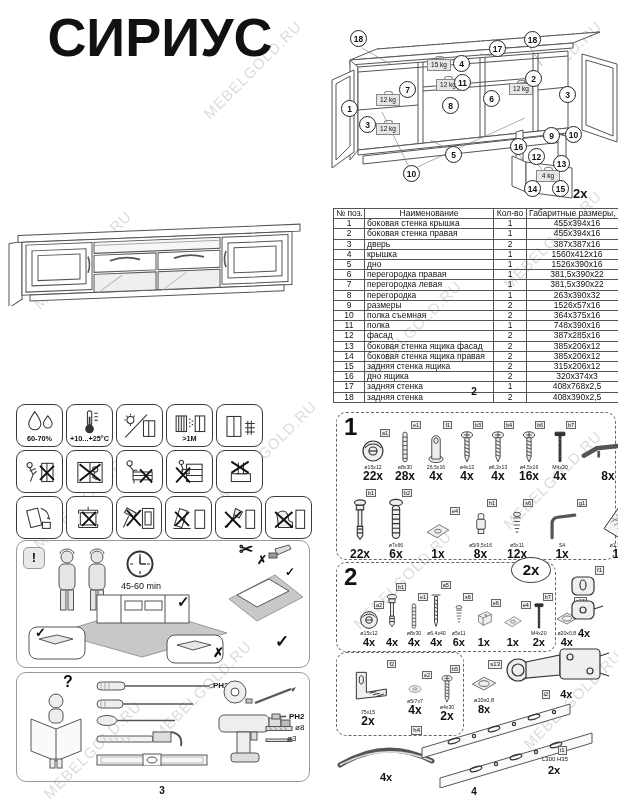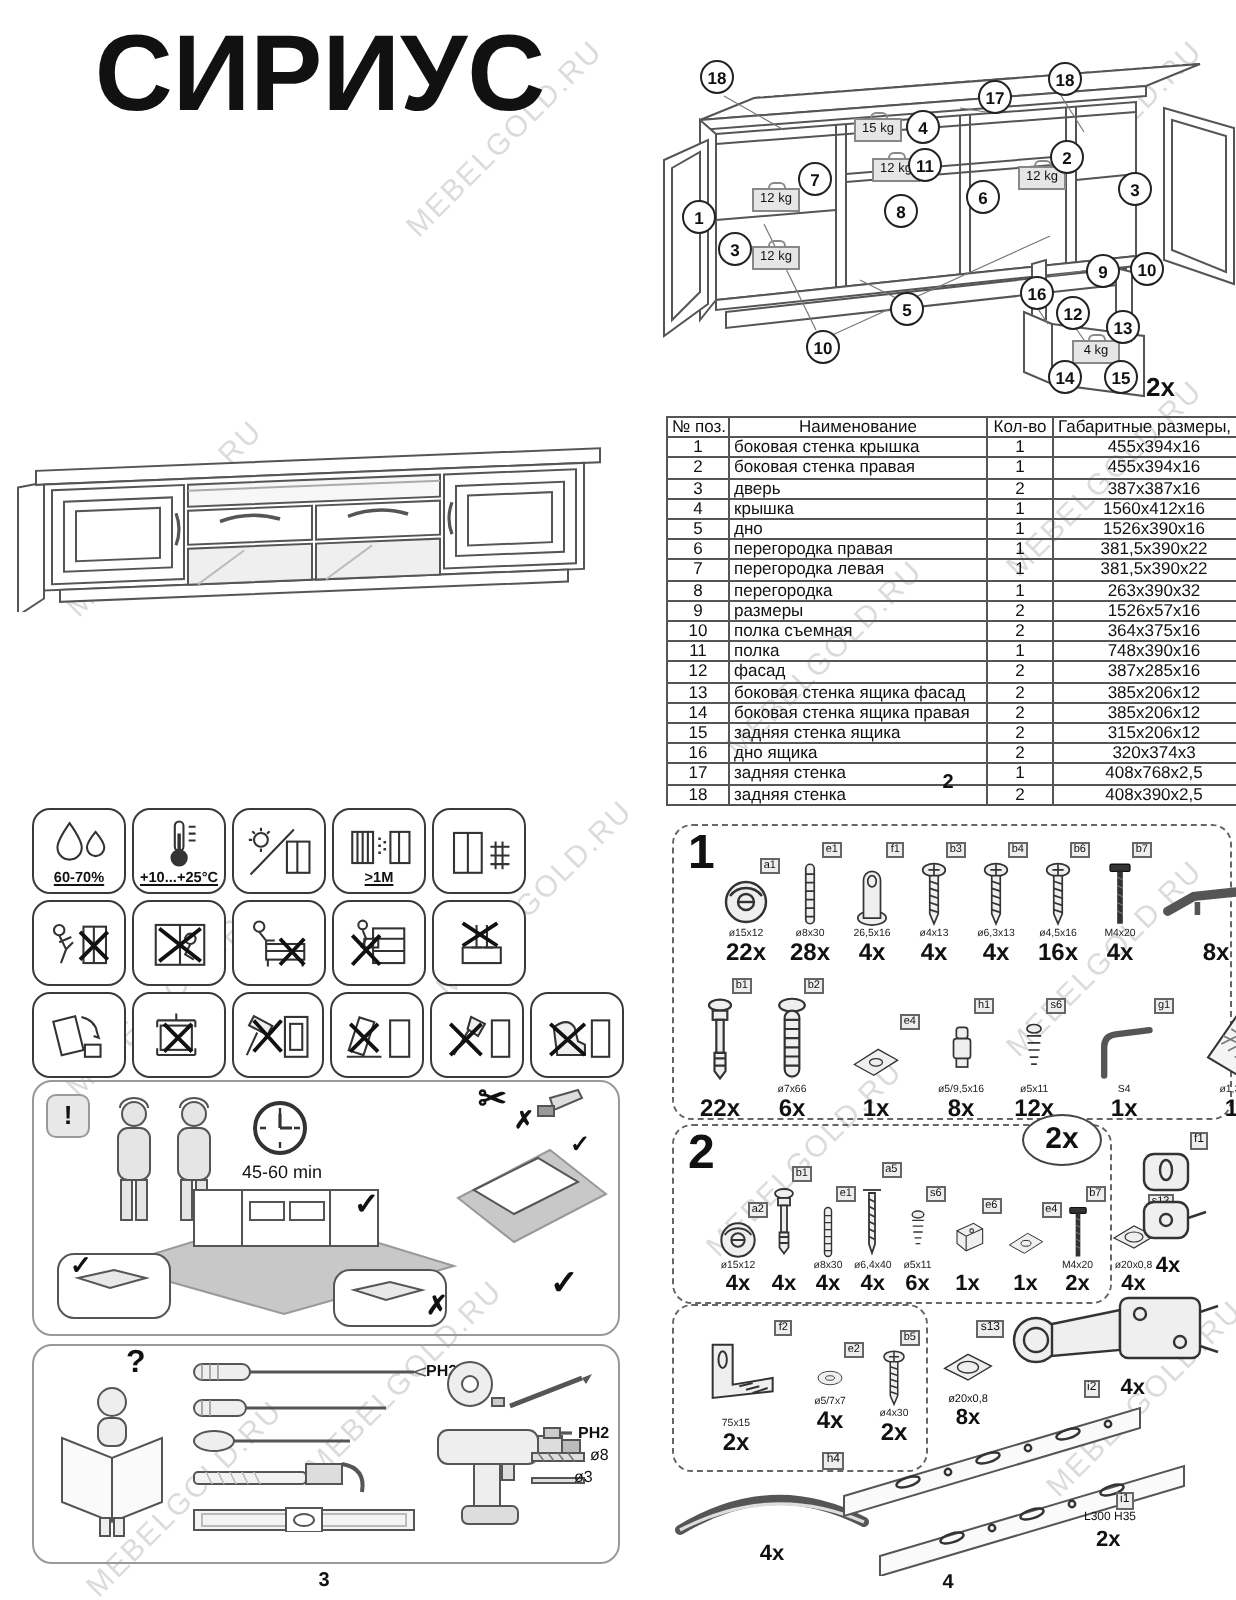--- a/index.html
+++ b/index.html
@@ -31,21 +31,21 @@
   .ptable th{text-align:center;}
   .c-num{width:26px;text-align:center;} .c-name{width:124px;text-align:left;}
   .c-qty{width:28px;text-align:center;margin-left:40px;} .c-size{width:96px;text-align:center;}
   .pageno{position:absolute;text-align:center;font-weight:bold;font-size:10px;}
   
   .care{left:16px;top:404px;width:296px;display:flex;flex-direction:column;gap:3px;}
   .care-row{display:flex;gap:3px;}
   .care-cell{width:45px;height:41px;border:1.7px solid #3a3a3a;border-radius:9px;background:#fff;
              display:flex;flex-direction:column;align-items:center;justify-content:center;}
   .care-svg{width:38px;height:26px;}
-  .care-cap{font-size:7.3px;font-weight:bold;line-height:8px;text-decoration:underline;}
+  .care-cap{font-size:7.3px;font-weight:bold;line-height:8px;}
   .ln{stroke:#333;fill:none;stroke-width:1.2px;}
   .fl{fill:#efefef;stroke:#333;stroke-width:1.2px;}
   .xx{stroke:#111;stroke-width:2.2px;fill:none;}
   
   .asm{left:16px;top:540px;width:292px;height:126px;border:1.5px solid #999;border-radius:10px;}
   .tools{left:16px;top:672px;width:292px;height:108px;border:1.5px solid #999;border-radius:10px;}
   .mark{position:absolute;font-weight:bold;}
   .excl{position:absolute;left:6px;top:6px;width:20px;height:20px;background:#e8e8e8;
         border:1.3px solid #999;border-radius:5px;text-align:center;line-height:20px;
         font-weight:bold;font-size:13px;}

